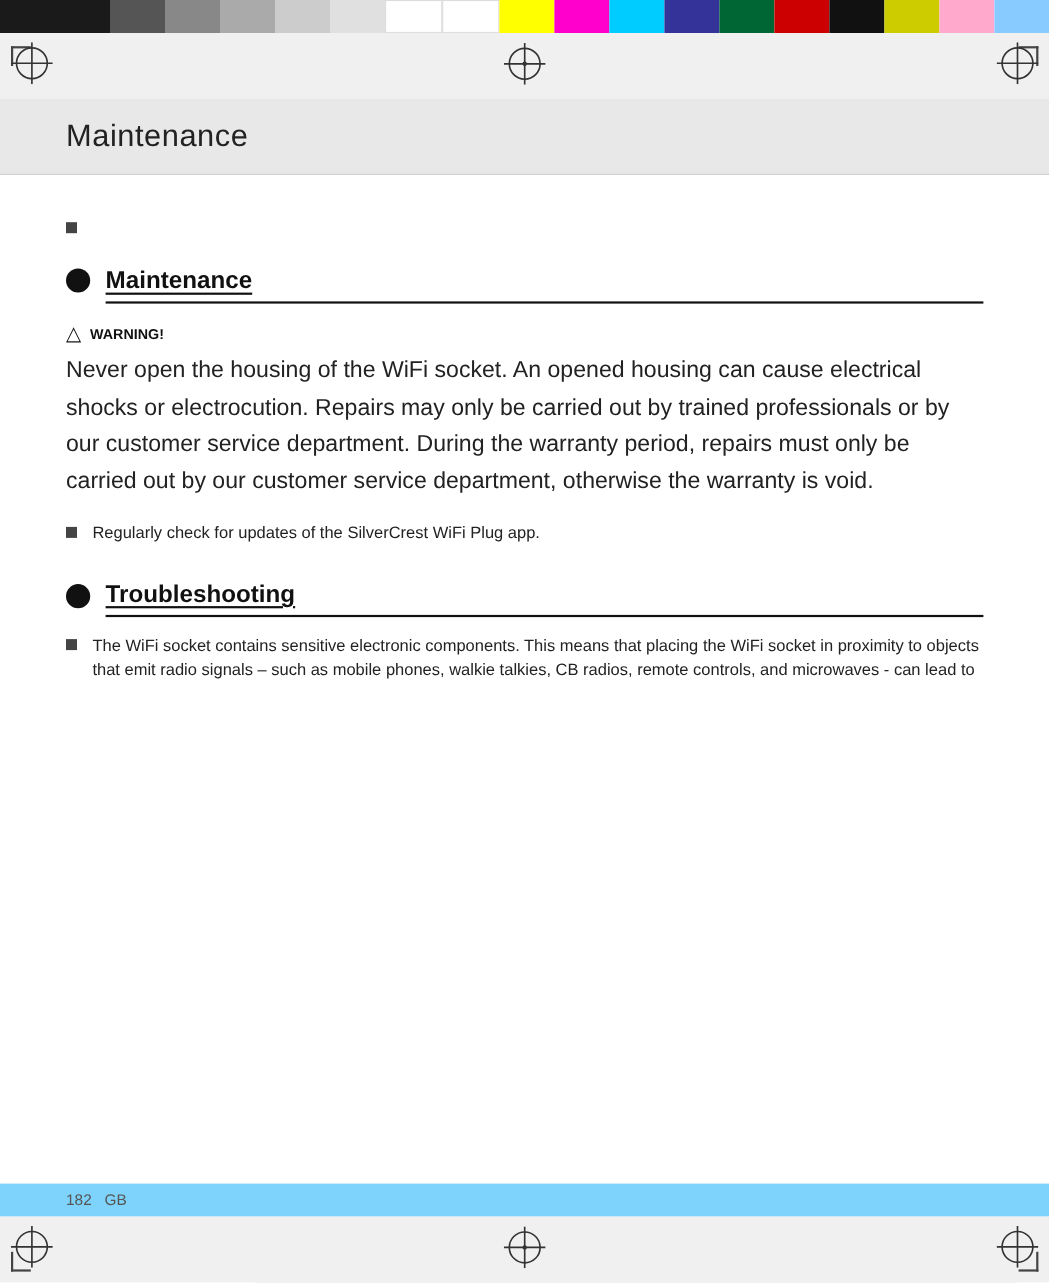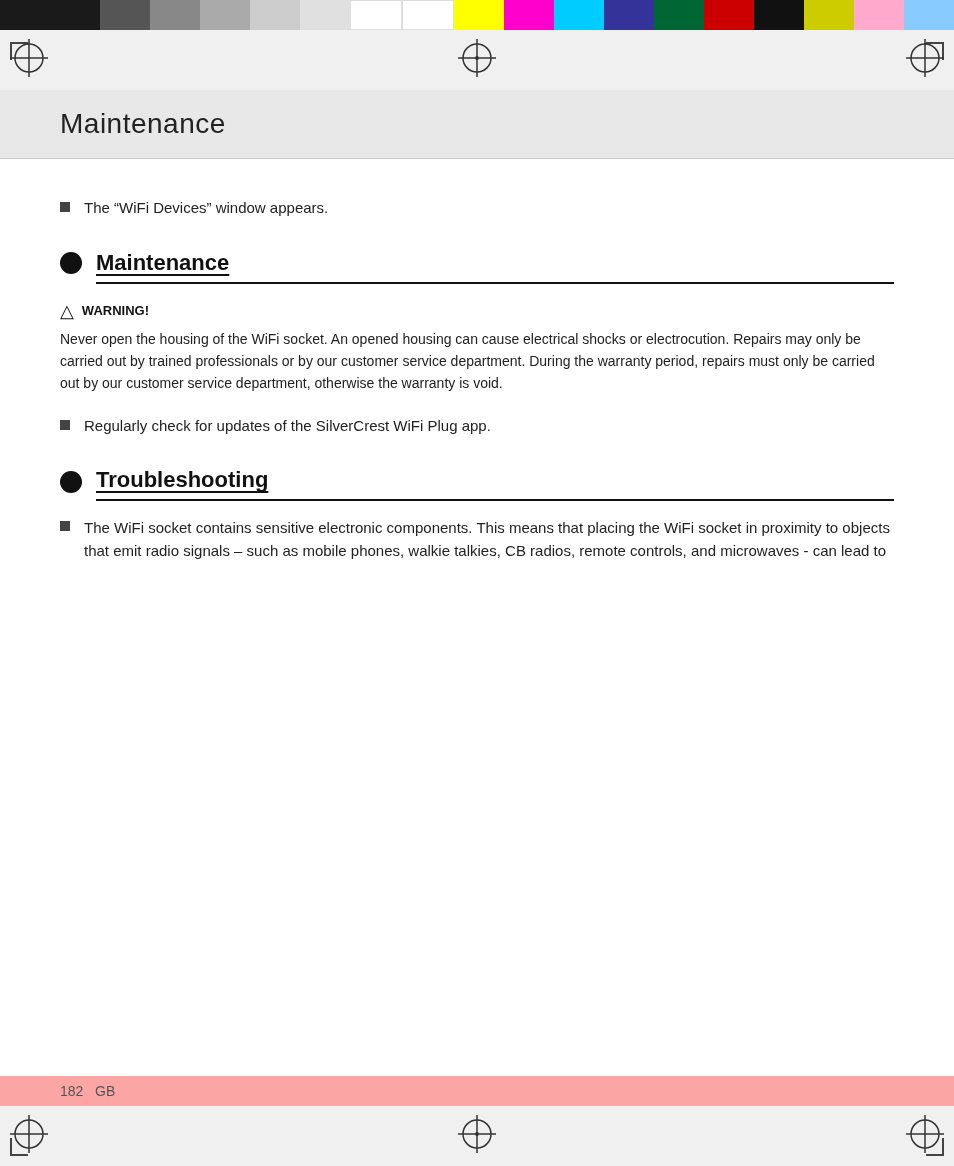--- a/index.html
+++ b/index.html
@@ -110,21 +110,21 @@
       margin-right: 8px;
       font-size: 18px;
       color: #111;
     }
     .warning-title {
       font-size: 13px;
       font-weight: 700;
       color: #111;
     }
     .warning-text {
-      font-size: 14px;
+      font-size: 21px;
       color: #222;
       line-height: 1.6;
     }
 
     .bold { font-weight: 700; }
 
     
     .heading-underline {
       height: 2px;
       background: #111;
@@ -197,21 +197,20 @@
 
 <div class="page-header">
   <div class="page-header-title">Maintenance</div>
 </div>
 
 <div class="content">
 
   <ul class="bullet-list" style="margin-top:10px;">
     <li>
       <div class="bullet-square"></div>
-      <span>The “WiFi Devices” window appears.</span>
     </li>
   </ul>
 
   <div class="section-heading">
     <div class="circle-bullet"></div>
     <span class="section-title">Maintenance</span>
   </div>
   <div class="heading-underline"></div>
 
   <div class="warning-block">
@@ -239,21 +238,21 @@
     <li>
       <div class="bullet-square" style="margin-top:4px;"></div>
       <span>The WiFi socket contains sensitive electronic components. This means that placing the WiFi socket in proximity to objects that emit radio signals – such as mobile phones, walkie talkies, CB radios, remote controls, and microwaves - can lead to</span>
     </li>
   </ul>
 
 </div>
 
 <div style="position:absolute; bottom:0; left:0; right:0;">
 
-  <div style="padding: 6px 60px; background:#fca5a5;">
+  <div style="padding: 6px 60px; background:#7dd3fc;">
     <span style="font-size:14px; color:#555;">
       <span>182</span>&nbsp;&nbsp;&nbsp;<span>GB</span>
     </span>
   </div>
 
   <div style="background:#f0f0f0; height:60px; display:flex; align-items:center; justify-content:center; position:relative;">
 
     <div style="position:absolute; bottom:10px; left:10px; width:18px; height:18px; border-bottom:2px solid #444; border-left:2px solid #444;"></div>
     <div style="position:absolute; bottom:10px; right:10px; width:18px; height:18px; border-bottom:2px solid #444; border-right:2px solid #444;"></div>
 

